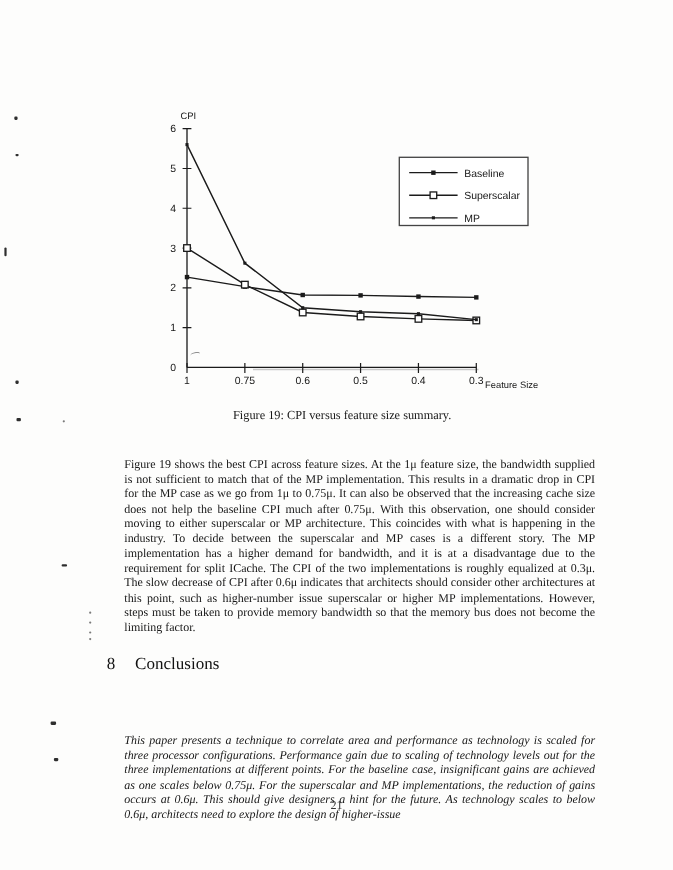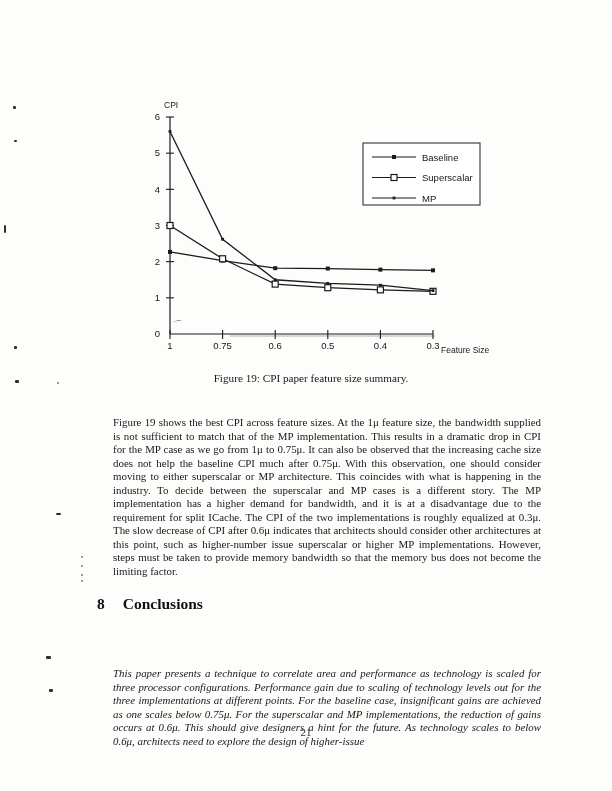--- a/index.html
+++ b/index.html
@@ -21,21 +21,21 @@
     text-align:center;font-size:11.2px;color:#171717;
   }
   .body{
     position:absolute;left:97px;width:428px;margin:16px;
     font-size:10.9px;line-height:13.55px;text-align:justify;color:#171717;
   }
   .para1{top:400px;}
   .para2{top:651px;font-style:italic;}
   .heading{
     position:absolute;left:97px;top:595px;margin:0;
-    font-size:15.5px;font-weight:bold;color:#111;
+    font-size:15.5px;font-weight:normal;color:#111;
     font-family:"Liberation Serif", serif;
   }
   .heading .hnum{margin-right:18px;}
   .pagenum{
     position:absolute;left:0;top:726px;width:612px;
     text-align:center;font-size:11px;color:#333;
   }
   .speck{position:absolute;background:#2e2e2e;border-radius:1px;}
   .speck.light{background:#7a7a7a;}
   .squiggle{
@@ -131,21 +131,21 @@
           <line x1="252" y1="87.5" x2="296" y2="87.5" stroke="#1b1b1b" stroke-width="1.2"></line>
           <rect x="271" y="84.5" width="6" height="6" fill="#fff" stroke="#1b1b1b" stroke-width="1.2"></rect>
           <text x="302" y="91" class="legendtext">Superscalar</text>
           <line x1="252" y1="108" x2="296" y2="108" stroke="#1b1b1b" stroke-width="1.2"></line>
           <rect x="272.6" y="106.6" width="2.8" height="2.8" fill="#1b1b1b"></rect>
           <text x="302" y="111.5" class="legendtext">MP</text>
         </g>
       </svg>
   </div>
 
-  <div class="caption">Figure 19: CPI paper feature size summary.</div>
+  <div class="caption">Figure 19: CPI versus feature size summary.</div>
 
   <p class="body para1">Figure 19 shows the best CPI across feature sizes. At the 1μ feature size, the bandwidth supplied is not sufficient to match that of the MP implementation. This results in a dramatic drop in CPI for the MP case as we go from 1μ to 0.75μ. It can also be observed that the increasing cache size does not help the baseline CPI much after 0.75μ. With this observation, one should consider moving to either superscalar or MP architecture. This coincides with what is happening in the industry. To decide between the superscalar and MP cases is a different story. The MP implementation has a higher demand for bandwidth, and it is at a disadvantage due to the requirement for split ICache. The CPI of the two implementations is roughly equalized at 0.3μ. The slow decrease of CPI after 0.6μ indicates that architects should consider other architectures at this point, such as higher-number issue superscalar or higher MP implementations. However, steps must be taken to provide memory bandwidth so that the memory bus does not become the limiting factor.</p>
 
   <h2 class="heading"><span class="hnum">8</span><span class="htitle">Conclusions</span></h2>
 
   <p class="body para2">This paper presents a technique to correlate area and performance as technology is scaled for three processor configurations. Performance gain due to scaling of technology levels out for the three implementations at different points. For the baseline case, insignificant gains are achieved as one scales below 0.75μ. For the superscalar and MP implementations, the reduction of gains occurs at 0.6μ. This should give designers a hint for the future. As technology scales to below 0.6μ, architects need to explore the design of higher-issue</p>
 
   <div class="pagenum">21</div>
 
 </div>

